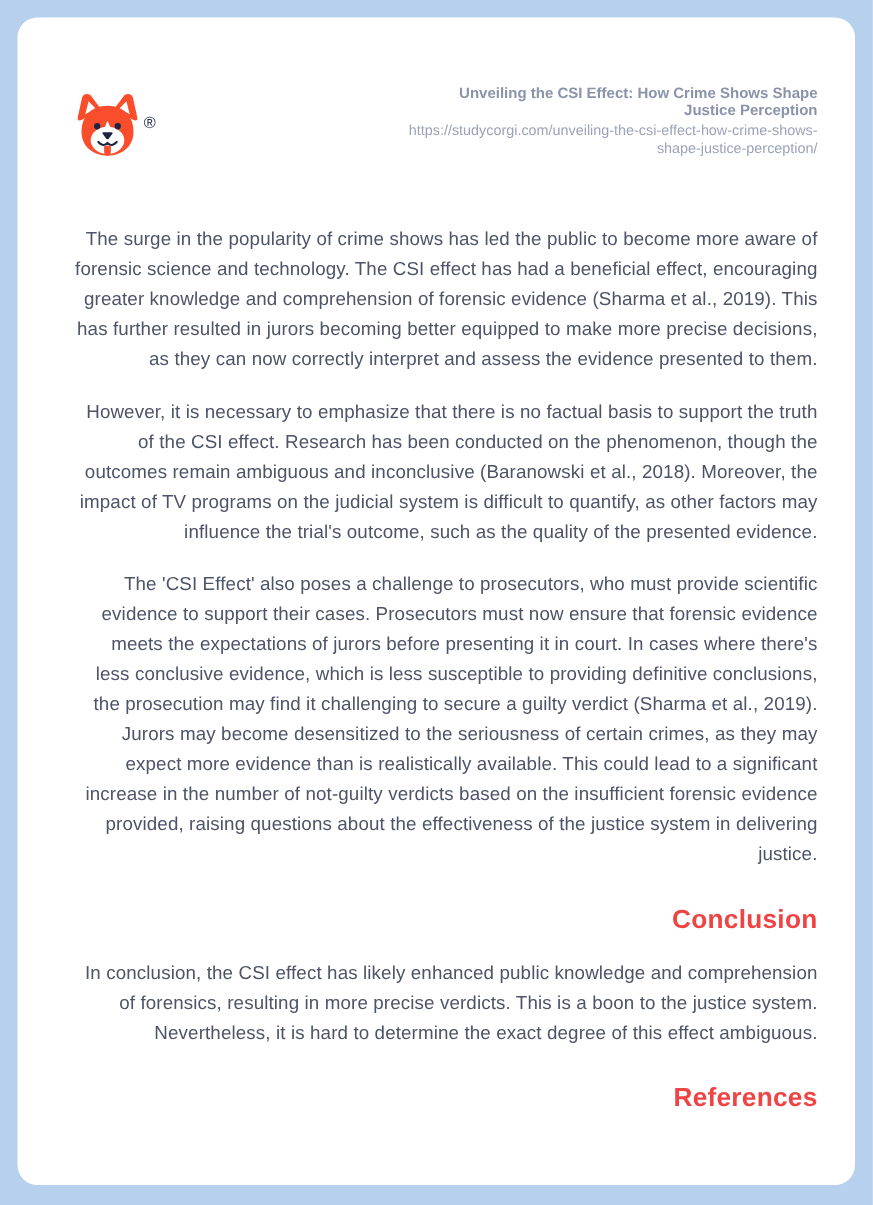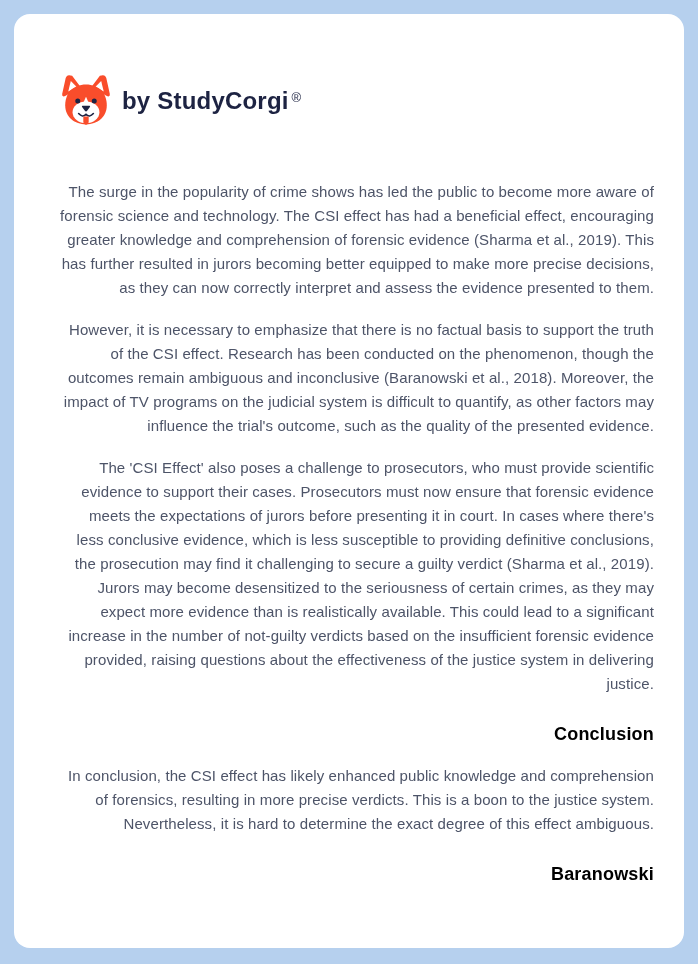--- a/index.html
+++ b/index.html
@@ -36,21 +36,21 @@
   .doc-url {
     font-size: 11.5px; font-weight: 400; color: #9aa3b8; line-height: 13.5px;
     word-break: break-all;
   }
   .article { margin-top: 50px; text-align: right; }
   .article p {
     font-size: 15px; line-height: 24px; color: #4d5468;
     margin-bottom: 18px; letter-spacing: 0.1px;
   }
   .article h2 {
-    font-size: 18px; font-weight: 700; color: #000000;
+    font-size: 21px; font-weight: 700; color: #ef4444;
     margin-top: 28px; margin-bottom: 19px; letter-spacing: 0.2px;
   }
 </style>
 </head>
 <body>
 
 <div class="page">
   <div class="card">
 
     <div class="header">
@@ -72,32 +72,35 @@
             <circle cx="20.5" cy="32" r="2.9" fill="#1d2342"></circle>
             <circle cx="39.5" cy="32" r="2.9" fill="#1d2342"></circle>
 
             <path d="M26.2 37.5 L33.8 37.5 Q35.4 37.5 34.5 39 L31.3 43.2 Q30 44.8 28.7 43.2 L25.5 39 Q24.6 37.5 26.2 37.5 Z" fill="#1d2342"></path>
 
             <path d="M21.5 46.5 Q26 51.5 30 47.5 Q34 51.5 38.5 46.5" stroke="#1d2342" stroke-width="1.9" fill="none" stroke-linecap="round"></path>
 
             <path d="M26.9 50 L33.1 50 L33.1 55.5 Q33.1 59.3 30 59.3 Q26.9 59.3 26.9 55.5 Z" fill="#f94d2b"></path>
           </svg>
         </span>
-        <span class="brand-text">by StudyCorgi</span>
         <span class="reg-mark">®</span>
       </div>
 
+      <div class="doc-meta">
+        <div class="doc-title">Unveiling the CSI Effect: How Crime Shows Shape Justice Perception</div>
+        <div class="doc-url">https://studycorgi.com/unveiling-the-csi-effect-how-crime-shows-shape-justice-perception/</div>
+      </div>
 
     </div>
 
     <div class="article">
       <p>The surge in the popularity of crime shows has led the public to become more aware of forensic science and technology. The CSI effect has had a beneficial effect, encouraging greater knowledge and comprehension of forensic evidence (Sharma et al., 2019). This has further resulted in jurors becoming better equipped to make more precise decisions, as they can now correctly interpret and assess the evidence presented to them.</p>
       <p>However, it is necessary to emphasize that there is no factual basis to support the truth of the CSI effect. Research has been conducted on the phenomenon, though the outcomes remain ambiguous and inconclusive (Baranowski et al., 2018). Moreover, the impact of TV programs on the judicial system is difficult to quantify, as other factors may influence the trial's outcome, such as the quality of the presented evidence.</p>
       <p>The 'CSI Effect' also poses a challenge to prosecutors, who must provide scientific evidence to support their cases. Prosecutors must now ensure that forensic evidence meets the expectations of jurors before presenting it in court. In cases where there's less conclusive evidence, which is less susceptible to providing definitive conclusions, the prosecution may find it challenging to secure a guilty verdict (Sharma et al., 2019). Jurors may become desensitized to the seriousness of certain crimes, as they may expect more evidence than is realistically available. This could lead to a significant increase in the number of not-guilty verdicts based on the insufficient forensic evidence provided, raising questions about the effectiveness of the justice system in delivering justice.</p>
 
       <h2>Conclusion</h2>
       <p>In conclusion, the CSI effect has likely enhanced public knowledge and comprehension of forensics, resulting in more precise verdicts. This is a boon to the justice system. Nevertheless, it is hard to determine the exact degree of this effect ambiguous.</p>
 
-      <h2>Baranowski</h2>
+      <h2>References</h2>
     </div>
 
   </div>
 </div>
 
 </body></html>

